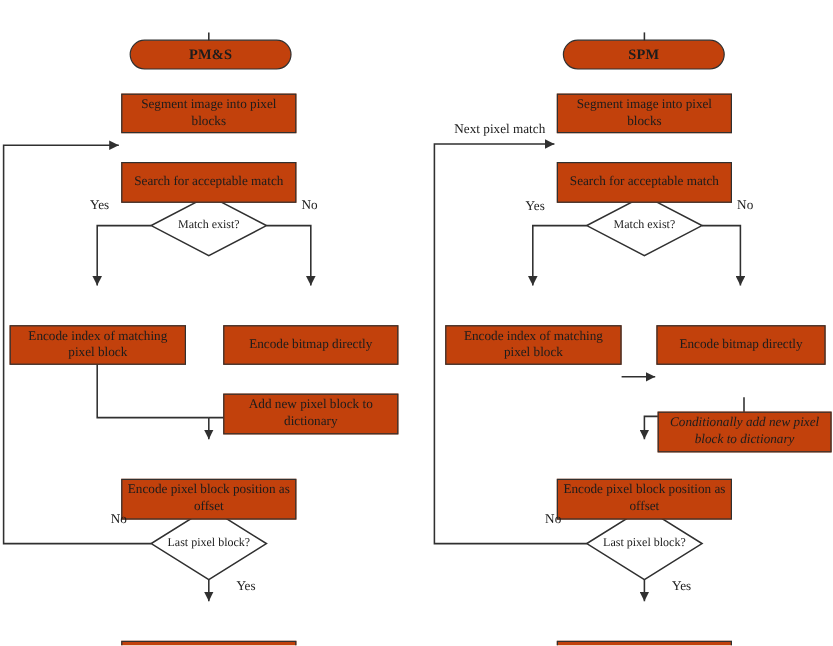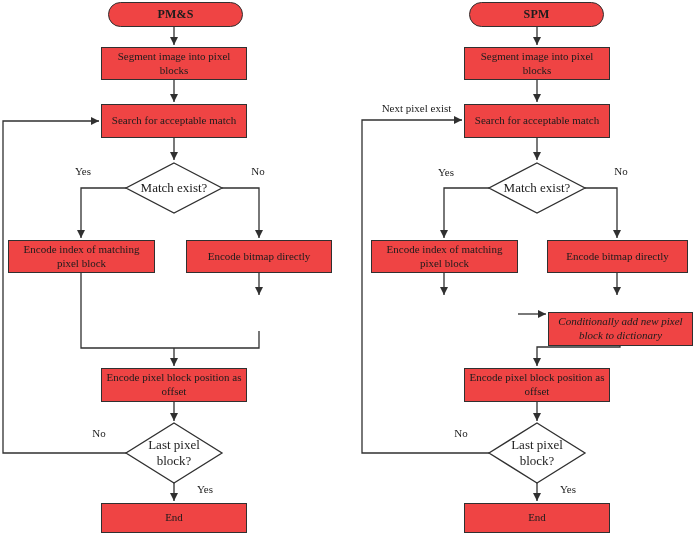--- a/index.html
+++ b/index.html
@@ -3,28 +3,28 @@
 <meta charset="utf-8">
 <style>
   html, body { margin:0; padding:0; background:#ffffff; }
   .canvas {
     position:relative; width:694px; height:538px; background:#ffffff;
     font-family:"Liberation Serif", serif; color:#1c1c1c; overflow:hidden;
   }
   svg.wires { position:absolute; left:0; top:0; }
   .node {
     position:absolute; box-sizing:border-box;
-    border:1.3px solid #303030; background:#ef4444;
+    border:1.3px solid #303030; background:#c2410c;
     display:flex; align-items:center; justify-content:center;
-    text-align:center; font-size:11px; line-height:1.25; padding:1px 3px;
+    text-align:center; font-size:11px; line-height:1.25; padding:1px 3px;margin-top:31px;
   }
   .terminator { border-radius:13px; font-weight:bold; font-size:12px; letter-spacing:0.2px; }
   .dtext {
     position:absolute; display:flex; align-items:center; justify-content:center;
-    text-align:center; font-size:13px; line-height:1.25;
+    text-align:center; font-size:10px; line-height:1.25;
   }
   .elabel { position:absolute; font-size:11px; text-align:center; }
   .italic { font-style:italic; }
 </style>
 </head>
 <body>
 
 <div class="canvas">
 
   <svg class="wires" width="694" height="538" viewBox="0 0 694 538">
@@ -66,39 +66,40 @@
       <polygon points="537,423 585,453 537,483 489,453" fill="#ffffff"></polygon>
     </g>
   </svg>
 
   <div class="node terminator" style="left:108px; top:2px; width:135px; height:25px;">PM&amp;S</div>
   <div class="node" style="left:101px; top:47px; width:146px; height:33px;">Segment image into pixel blocks</div>
   <div class="node" style="left:101px; top:104px; width:146px; height:34px;">Search for acceptable match</div>
   <div class="dtext" style="left:134px; top:170px; width:80px; height:36px;">Match exist?</div>
   <div class="node" style="left:8px; top:240px; width:147px; height:33px;">Encode index of matching pixel block</div>
   <div class="node" style="left:186px; top:240px; width:146px; height:33px;">Encode bitmap directly</div>
+  <div class="node" style="left:186px; top:297px; width:146px; height:34px;">Add new pixel block to dictionary</div>
   <div class="node" style="left:101px; top:368px; width:146px; height:34px;">Encode pixel block position as offset</div>
   <div class="dtext" style="left:139px; top:427px; width:70px; height:52px;">Last pixel block?</div>
   <div class="node" style="left:101px; top:503px; width:146px; height:30px;">End</div>
 
   <span class="elabel" style="left:68px; top:165px; width:30px;">Yes</span>
   <span class="elabel" style="left:243px; top:165px; width:30px;">No</span>
   <span class="elabel" style="left:84px; top:427px; width:30px;">No</span>
   <span class="elabel" style="left:190px; top:483px; width:30px;">Yes</span>
 
   <div class="node terminator" style="left:469px; top:2px; width:135px; height:25px;text-align:right;">SPM</div>
   <div class="node" style="left:464px; top:47px; width:146px; height:33px;">Segment image into pixel blocks</div>
   <div class="node" style="left:464px; top:104px; width:146px; height:34px;">Search for acceptable match</div>
   <div class="dtext" style="left:497px; top:170px; width:80px; height:36px;">Match exist?</div>
   <div class="node" style="left:371px; top:240px; width:147px; height:33px;">Encode index of matching pixel block</div>
   <div class="node" style="left:547px; top:240px; width:141px; height:33px;">Encode bitmap directly</div>
   <div class="node italic" style="left:548px; top:312px; width:145px; height:34px;">Conditionally add new pixel block to dictionary</div>
   <div class="node" style="left:464px; top:368px; width:146px; height:34px;">Encode pixel block position as offset</div>
   <div class="dtext" style="left:502px; top:427px; width:70px; height:52px;">Last pixel block?</div>
   <div class="node" style="left:464px; top:503px; width:146px; height:30px;">End</div>
 
-  <span class="elabel" style="left:369px; top:102px; width:95px;">Next pixel exist</span>
+  <span class="elabel" style="left:369px; top:102px; width:95px;">Next pixel match</span>
   <span class="elabel" style="left:431px; top:166px; width:30px;">Yes</span>
   <span class="elabel" style="left:606px; top:165px; width:30px;">No</span>
   <span class="elabel" style="left:446px; top:427px; width:30px;">No</span>
   <span class="elabel" style="left:553px; top:483px; width:30px;">Yes</span>
 
 </div>
 
 </body></html>

